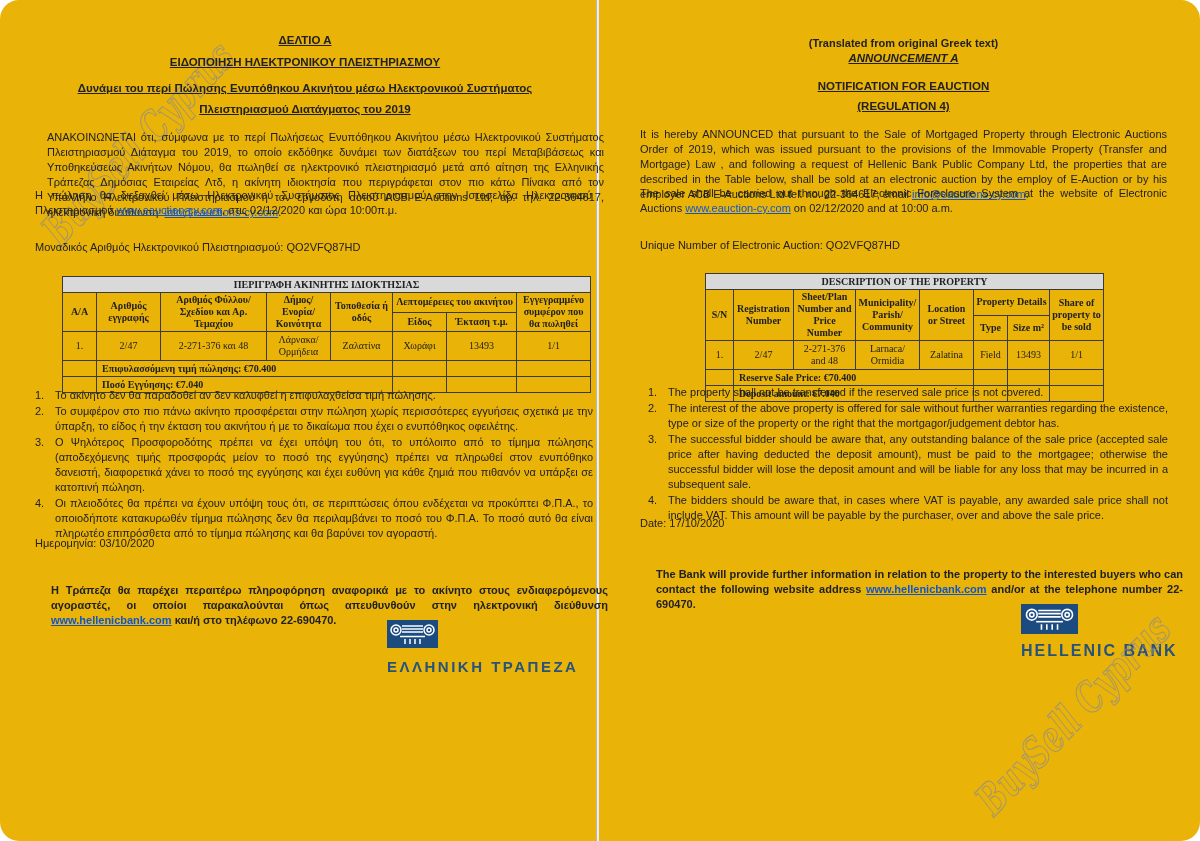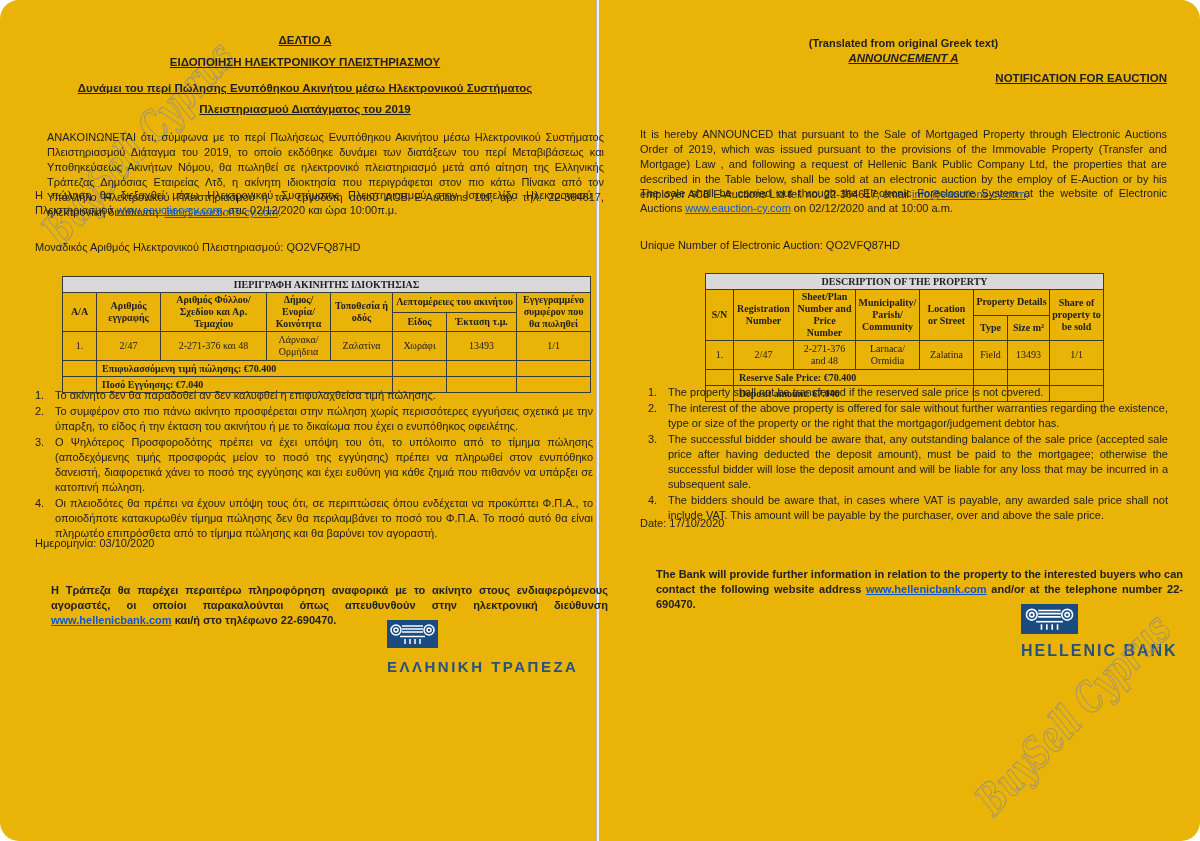--- a/index.html
+++ b/index.html
@@ -169,21 +169,22 @@
       </svg>
       <div class="logo-label" style="margin-top:10px;">ΕΛΛΗΝΙΚΗ ΤΡΑΠΕΖΑ</div>
     </div>
   </div>
 
   <div>
 
     <div class="abs center" style="left:640px;top:36px;width:527px;">
       <div class="body-txt bold">(Translated from original Greek text)</div>
       <div class="title-txt" style="margin-top:0;font-style:italic;"><span class="u">ANNOUNCEMENT A</span></div>
-      <div class="title-txt" style="margin-top:6px;text-align:right;"><span class="u">NOTIFICATION FOR EAUCTION</span></div>
+      <div class="title-txt" style="margin-top:14px;"><span class="u">NOTIFICATION FOR EAUCTION</span></div>
+      <div class="title-txt" style="margin-top:6px;"><span class="u">(REGULATION 4)</span></div>
     </div>
 
     <p class="abs body-txt justify" style="left:640px;top:127px;width:527px;margin:0;">
       <span>It is hereby ANNOUNCED that pursuant to the Sale of Mortgaged Property through Electronic Auctions Order of 2019, which was issued pursuant to the provisions of the Immovable Property (Transfer and Mortgage) Law , and following a request of Hellenic Bank Public Company Ltd, the properties that are described in the Table below, shall be sold at an electronic auction by the employ of E-Auction or by his employer ACB E-Auctions Ltd tel. no. 22-364617, email </span><a class="link">info@eauctions-cy.com</a><span>.</span>
     </p>
 
     <p class="abs body-txt justify" style="left:640px;top:186px;width:527px;margin:0;">
       <span>The sale shall be carried out through the Electronic Foreclosure System at the website of Electronic Auctions </span><a class="link">www.eauction-cy.com</a><span> on 02/12/2020 and at 10:00 a.m.</span>
     </p>
 

